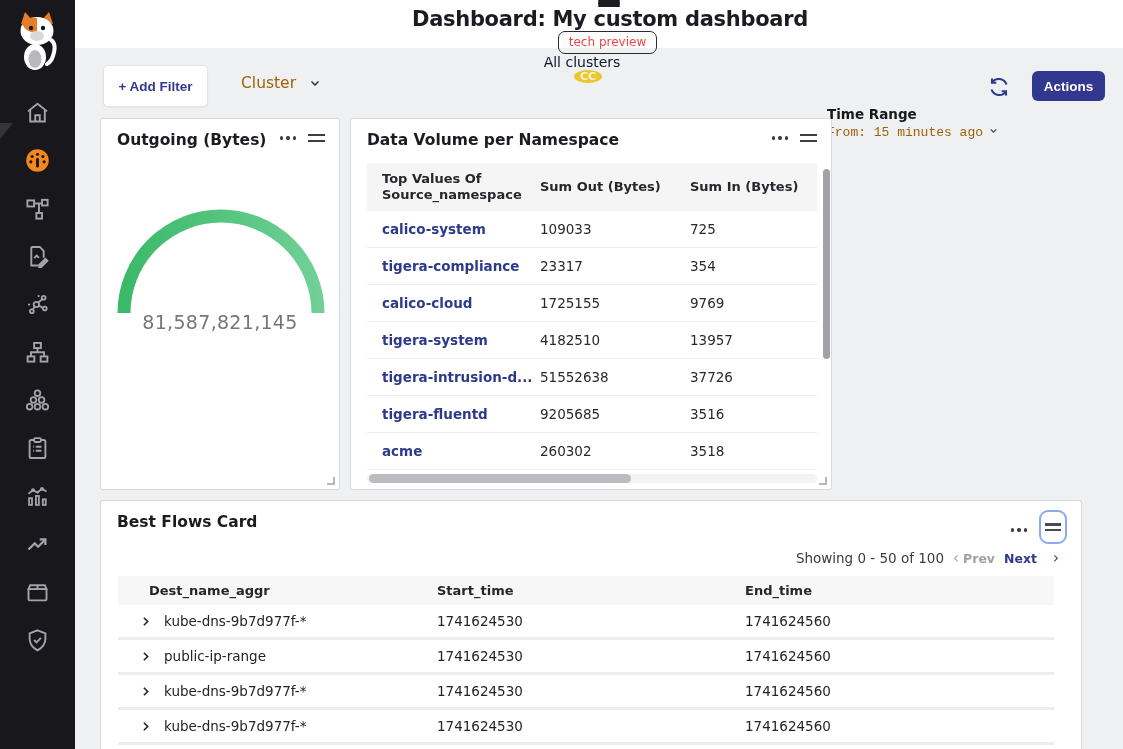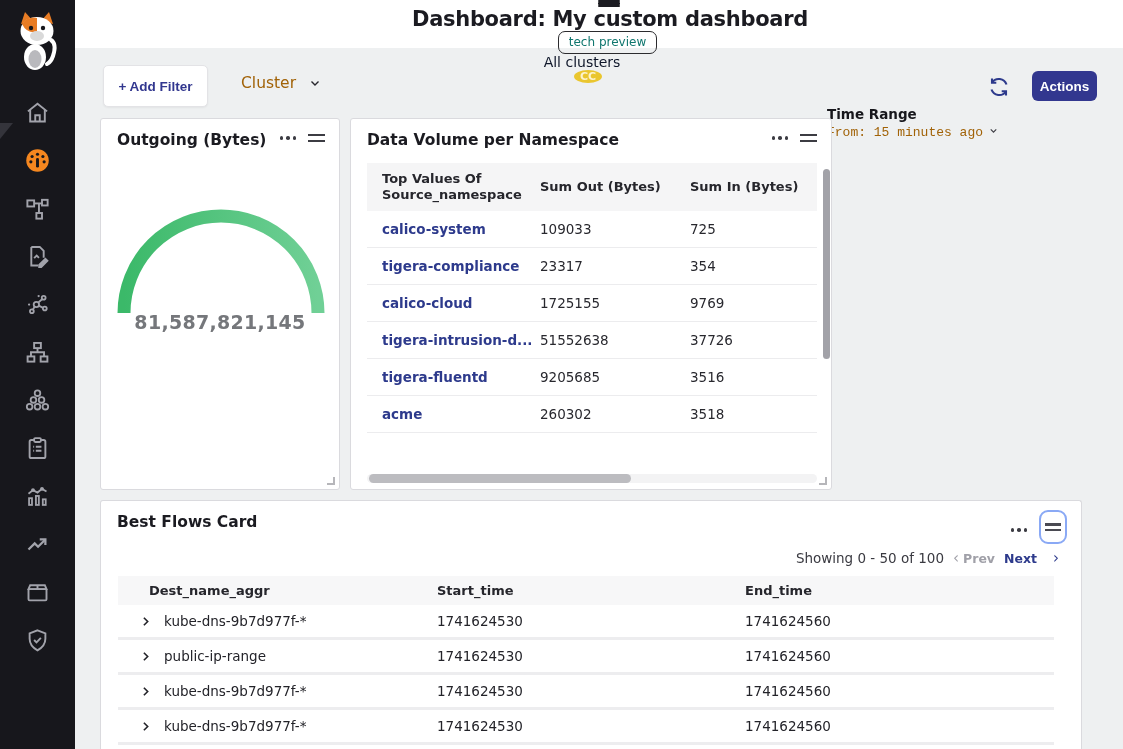--- a/index.html
+++ b/index.html
@@ -15,54 +15,54 @@
   .side-item svg { width:27px; height:27px; }
   .active-notch { position:absolute; left:0; top:123px; width:0; height:0;
     border-top:16px solid #34343b; border-bottom:16px solid transparent; border-right:13px solid transparent; }
 
   
   .header { position:absolute; left:75px; top:0; width:1048px; height:48px; background:#ffffff; display:flex; align-items:center; z-index:5;flex-direction:column; }
   .hamburger { margin-left:20px; width:22px; height:16px; display:flex; flex-direction:column; justify-content:space-between; cursor:pointer; }
   .hamburger span { display:block; height:2.4px; background:#1c1c22; border-radius:1px; }
   .page-title { margin-left:22px; font-size:21px; font-weight:bold; color:#1b1b21; letter-spacing:-0.3px; white-space:nowrap; }
   .pencil { margin-left:14px; width:19px; height:19px; cursor:pointer; }
-  .badge { margin-left:17px; padding:3px 10px 4px; border:1.4px solid #2b2b2e; border-radius:7px; font-size:12px; color:#0f766e; white-space:nowrap; }
+  .badge { margin-left:17px; padding:3px 10px 4px; border:1.4px solid #2b2b2e; border-radius:7px; font-size:12px; color:#ef4444; white-space:nowrap; }
   .header-spacer { flex:1; }
   .all-clusters { font-size:14px; color:#0f172a; margin-right:34px; cursor:pointer; }
   .avatar { width:28px; height:28px; border-radius:50%; background:#eac62f; color:#fcf3cf; font-size:11px; font-weight:bold;
     display:flex; align-items:center; justify-content:center; margin-right:22px; cursor:pointer; }
 
   
   .add-filter { position:absolute; left:103px; top:65px; width:105px; height:42px; background:#fff; border:1px solid #e3e3e6;
     border-radius:5px; box-shadow:0 1px 2px rgba(0,0,0,.05); color:#32378f; font-size:13.5px; font-weight:bold;
     display:flex; align-items:center; justify-content:center; cursor:pointer; }
   .cluster-dd { position:absolute; left:241px; top:74px; display:flex; align-items:center; gap:12px; font-size:15.5px; color:#a16207; cursor:pointer; }
   .time-range { position:absolute; left:827px; top:70px;margin-top:36px; }
   .time-range .tr-label { font-size:13.5px; font-weight:bold; color:#17171c; }
   .time-range .tr-value { margin-top:3px; font-size:13px; color:#a16207; display:flex; gap:5px; cursor:pointer;font-family:Liberation Mono, monospace; }
   .refresh-btn { position:absolute; left:987px; top:75px; width:24px; height:24px; color:#2d3a8c; cursor:pointer; }
-  .actions-btn { position:absolute; left:1032px; top:71px; width:65px; height:30px; background:#32378f; border:none; border-radius:6px;
+  .actions-btn { position:absolute; left:1032px; top:71px; width:73px; height:30px; background:#32378f; border:none; border-radius:6px;
     color:#fff; font-size:13.5px; font-weight:bold; display:flex; align-items:center; justify-content:center; cursor:pointer; }
 
   
   .card { position:absolute; background:#fff; border:1px solid #dadade; border-radius:3px; }
   .card-head { display:flex; align-items:flex-start; justify-content:space-between; padding:12px 14px 0 16px; }
   .card-title { font-size:15.5px; font-weight:bold; color:#1b1b21; }
   .head-icons { display:flex; align-items:center; gap:12px; color:#3c3c43; margin-top:3px; }
   .dots-icon { display:flex; gap:3px; cursor:pointer; }
   .dots-icon i { width:3.5px; height:3.5px; border-radius:50%; background:#3c3c43; }
   .drag-icon { display:flex; flex-direction:column; gap:3.5px; cursor:grab; }
   .drag-icon i { width:17px; height:2.2px; background:#3c3c43; }
   .resize-corner { position:absolute; right:4px; bottom:4px; width:8px; height:8px;
     border-right:2px solid #b6b6ba; border-bottom:2px solid #b6b6ba; cursor:nwse-resize; }
 
   
   #card-outgoing { left:100px; top:118px; width:240px; height:372px; }
   .gauge-wrap { position:absolute; left:16px; top:86px; width:208px; height:114px; }
-  .gauge-value { position:absolute; left:0; top:192px; width:100%; text-align:center; font-size:19px; font-weight:bold;
+  .gauge-value { position:absolute; left:0; top:192px; width:100%; text-align:center; font-size:19px; font-weight:normal;
     color:#75777b; letter-spacing:.3px; }
 
   
   #card-namespace { left:350px; top:118px; width:482px; height:372px; }
   .ns-table { position:absolute; left:16px; top:44px; width:450px; }
   .ns-hrow { display:grid; grid-template-columns:158px 150px 142px; background:#f5f5f6; min-height:48px; align-items:center; }
   .ns-hrow .cell { padding-left:15px; font-size:13px; font-weight:bold; color:#26262c; line-height:1.25; }
   .ns-hrow .cell:first-child { max-width:145px; }
   .ns-row { display:grid; grid-template-columns:158px 150px 142px; height:37px; align-items:center; border-bottom:1px solid #ececee; }
   .ns-row .cell { padding-left:15px; font-size:13.5px; color:#28282e; }
@@ -322,20 +322,25 @@
         <div class="cell"><span class="ns-link">tigera-compliance</span></div>
         <div class="cell">23317</div>
         <div class="cell">354</div>
       </div>
       <div class="ns-row">
         <div class="cell"><span class="ns-link">calico-cloud</span></div>
         <div class="cell">1725155</div>
         <div class="cell">9769</div>
       </div>
       <div class="ns-row">
+        <div class="cell"><span class="ns-link">tigera-system</span></div>
+        <div class="cell">4182510</div>
+        <div class="cell">13957</div>
+      </div>
+      <div class="ns-row">
         <div class="cell"><span class="ns-link">tigera-intrusion-d...</span></div>
         <div class="cell">51552638</div>
         <div class="cell">37726</div>
       </div>
       <div class="ns-row">
         <div class="cell"><span class="ns-link">tigera-fluentd</span></div>
         <div class="cell">9205685</div>
         <div class="cell">3516</div>
       </div>
       <div class="ns-row">

